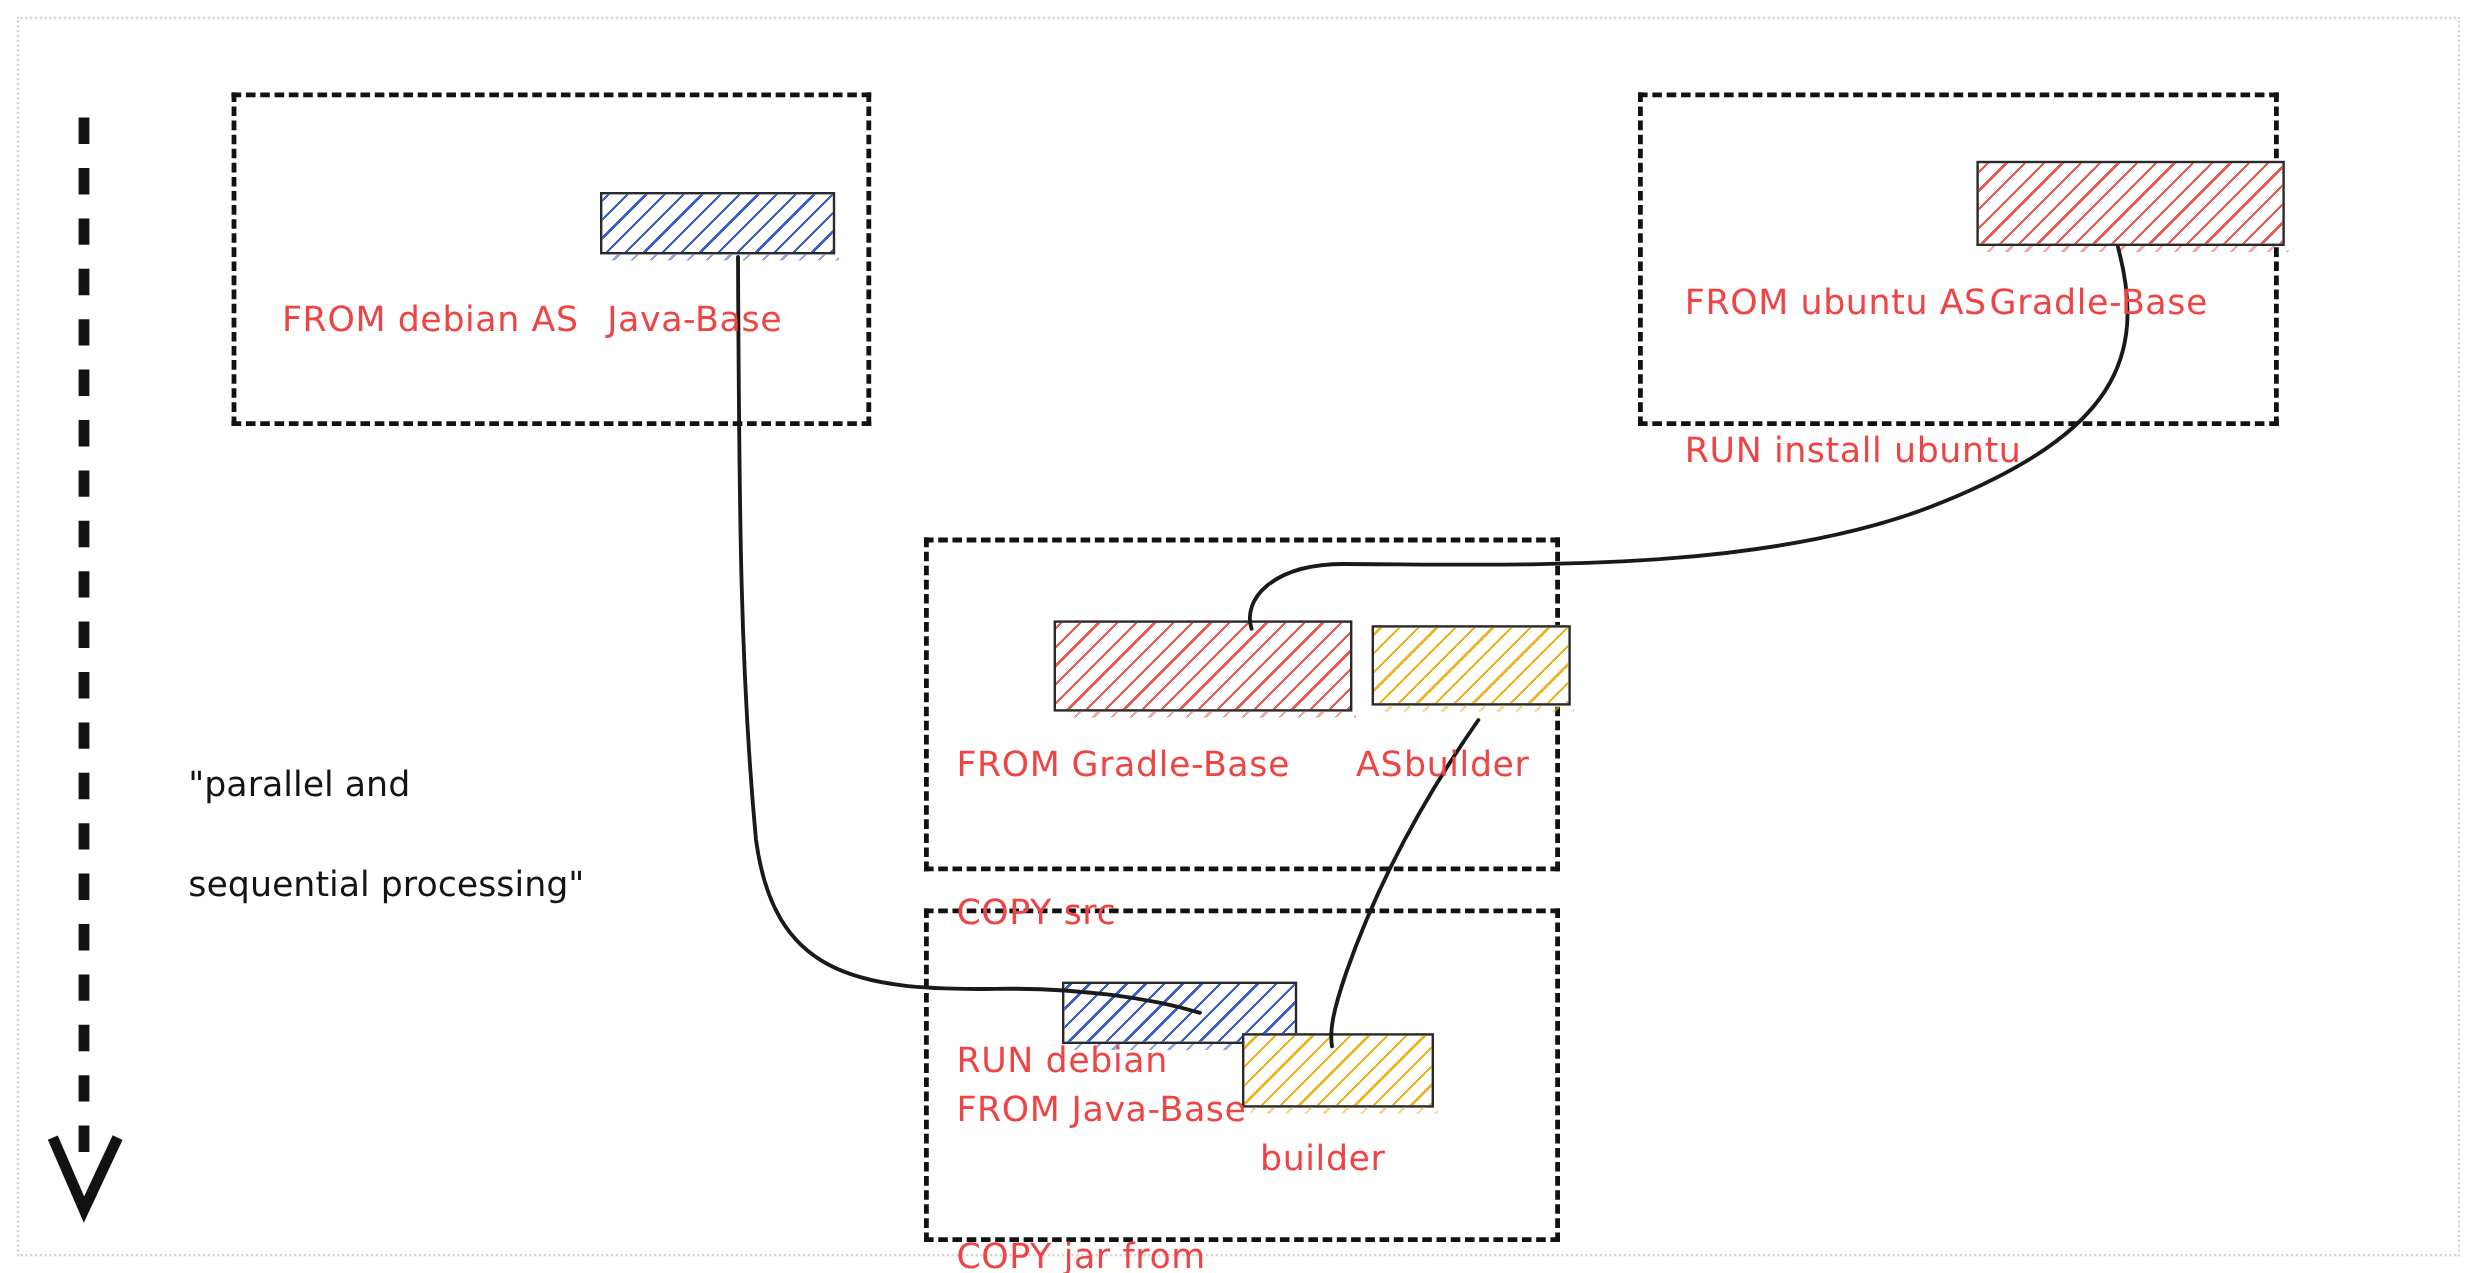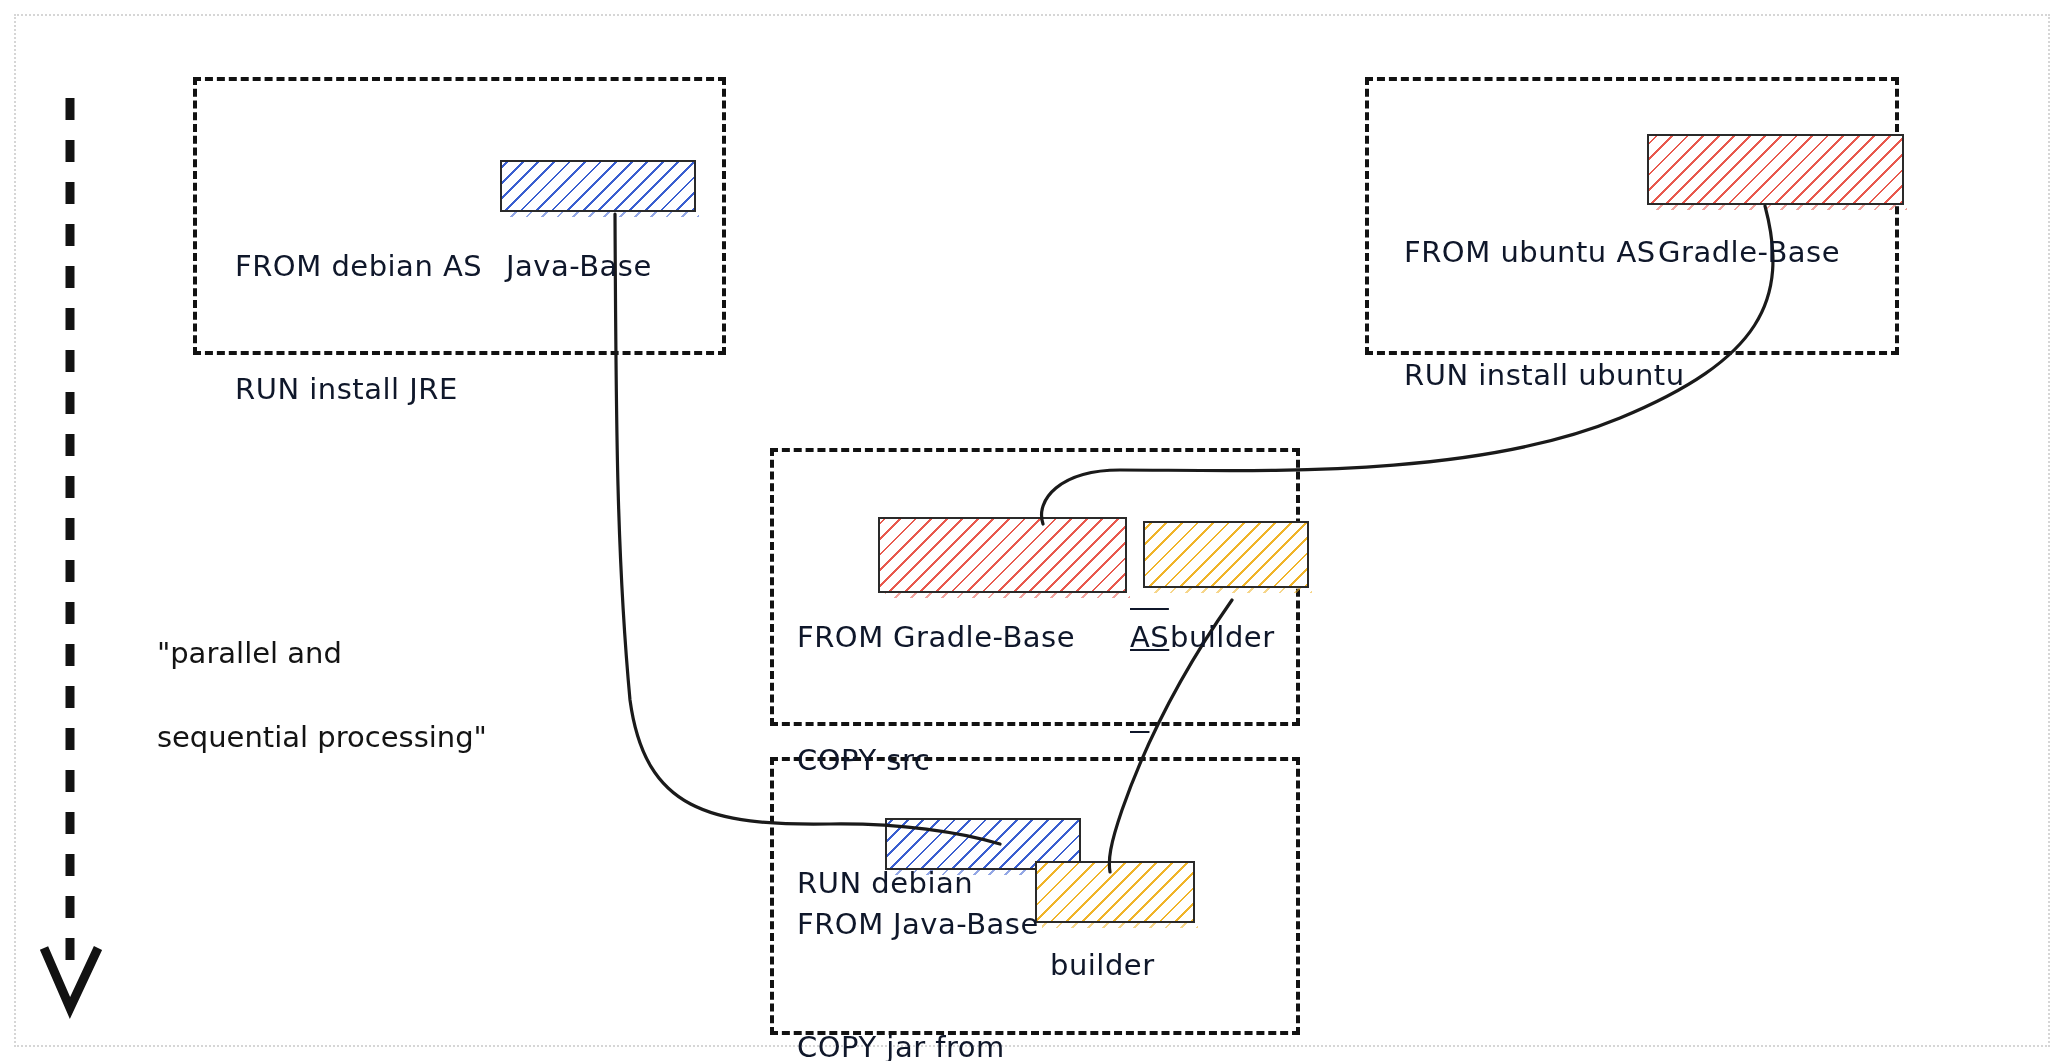--- a/index.html
+++ b/index.html
@@ -30,21 +30,21 @@
     border: 4px dashed #121212;
     background: transparent;
   }
   .stage-lines {
     position: absolute;
     white-space: pre;
     font-family: "DejaVu Sans", sans-serif;
     font-size: 29px;
     line-height: 41px;
     letter-spacing: 0.5px;
-    color: #0f172a;
+    color: #ef4444;
     z-index: 6;
   }
   .stage-lines .ln { display: block; height: 41px; }
   
   .hl {
     position: absolute;
     border: 2px solid #2a2a2a;
     z-index: 4;
   }
   .hl-blue {
@@ -110,21 +110,20 @@
   </svg>
 
   <div class="note" style="left:120px; top:590px;">
     <span>"parallel and</span><br>
     <span>sequential processing"</span>
   </div>
 
   <div class="stage" style="left:193px; top:77px; width:533px; height:278px;"></div>
   <div class="stage-lines" style="left:235px; top:164px;">
     <span class="ln">FROM debian AS</span>
-    <span class="ln">RUN install JRE</span>
   </div>
   <div class="hl hl-blue" style="left:500px; top:160px; width:196px; height:52px;"></div>
   <div class="stage-lines" style="left:506px; top:164px; z-index:8;">
     <span class="ln">Java-Base</span>
   </div>
 
   <div class="stage" style="left:1365px; top:77px; width:534px; height:278px;"></div>
   <div class="stage-lines" style="left:1388px; top:150px;margin-left:16px;">
     <span class="ln">FROM ubuntu AS</span>
     <span class="ln">RUN install ubuntu</span>
@@ -137,21 +136,21 @@
   <div class="stage" style="left:770px; top:448px; width:530px; height:278px;"></div>
   <div class="stage-lines" style="left:797px; top:535px;">
     <span class="ln">FROM</span>
     <span class="ln">COPY src</span>
     <span class="ln">RUN debian</span>
   </div>
   <div class="hl hl-red" style="left:878px; top:517px; width:249px; height:76px;"></div>
   <div class="stage-lines" style="left:893px; top:535px; z-index:8;">
     <span class="ln">Gradle-Base</span>
   </div>
-  <div class="stage-lines" style="left:1130px; top:535px; z-index:8;text-decoration:underline;">
+  <div class="stage-lines" style="left:1130px; top:535px; z-index:8;">
     <span class="ln">AS</span>
   </div>
   <div class="hl hl-yellow" style="left:1143px; top:521px; width:166px; height:67px;"></div>
   <div class="stage-lines" style="left:1170px; top:535px; z-index:8;">
     <span class="ln">builder</span>
   </div>
 
   <div class="stage" style="left:770px; top:757px; width:530px; height:278px;"></div>
   <div class="stage-lines" style="left:797px; top:822px;">
     <span class="ln">FROM</span>

